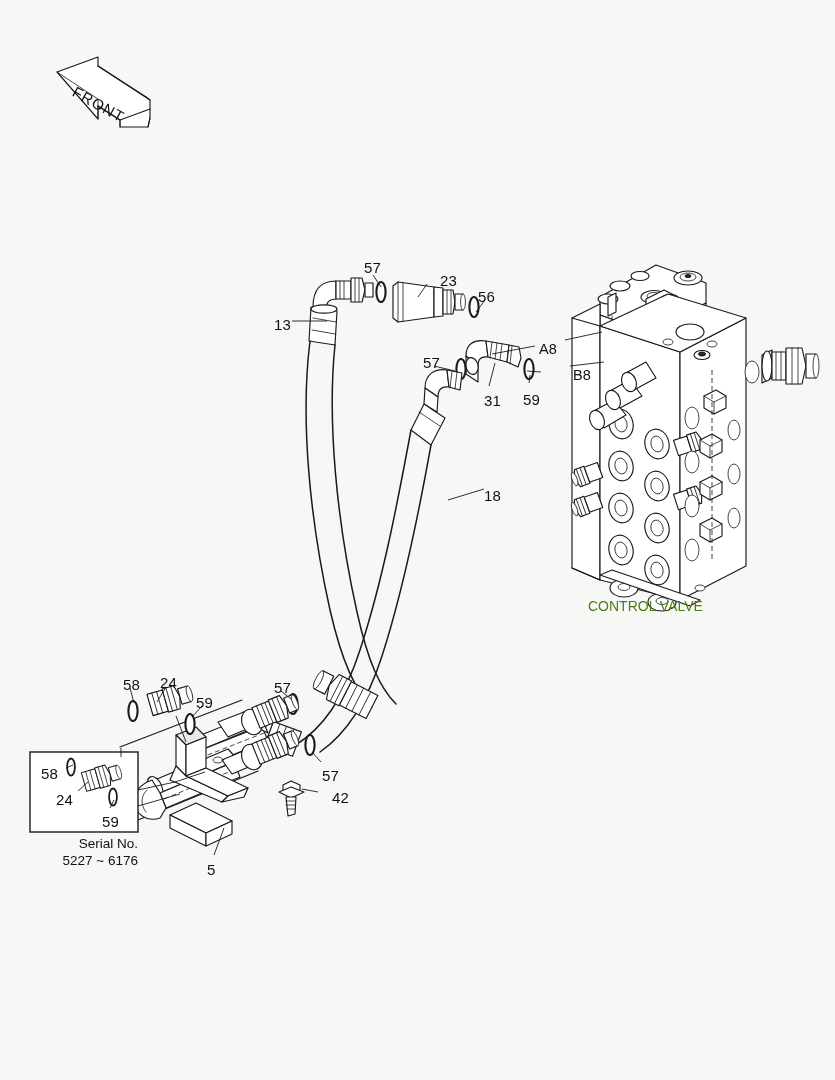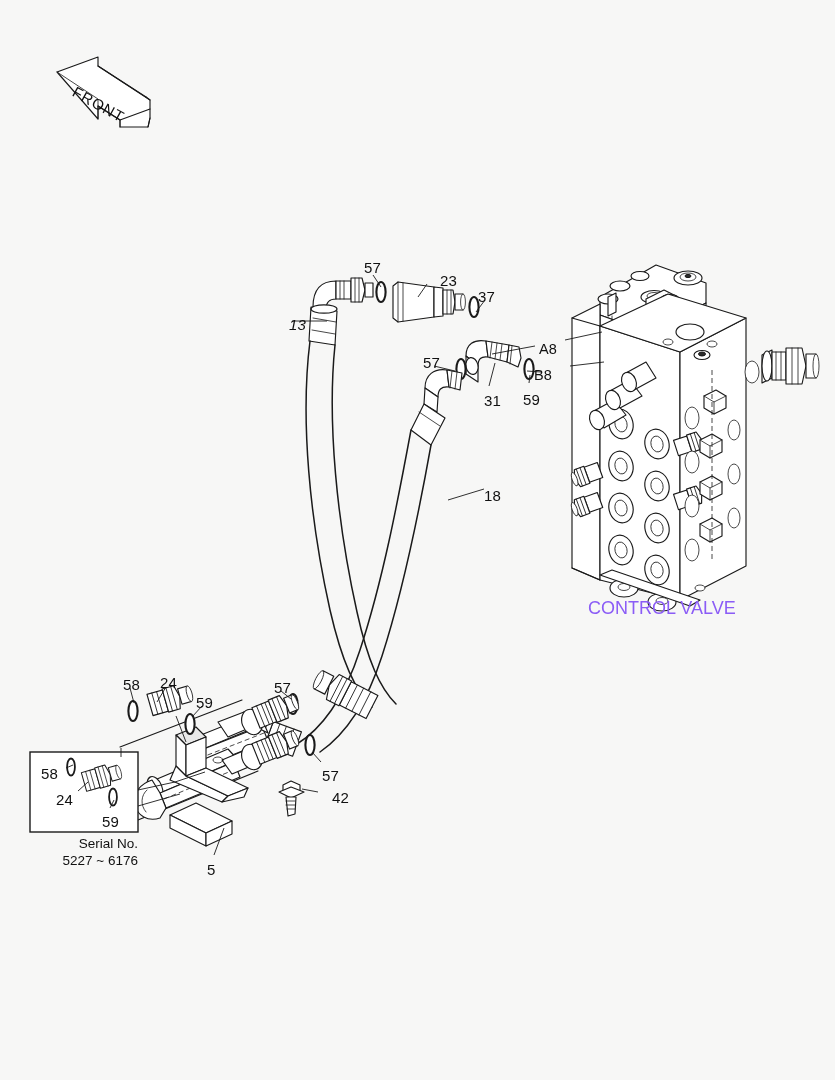--- a/index.html
+++ b/index.html
@@ -9,21 +9,21 @@
     overflow:hidden;position:relative;
   }
   #stage{position:absolute;left:0;top:0;width:835px;height:1080px;}
   svg{position:absolute;left:0;top:0;width:835px;height:1080px;}
   .lbl{
     position:absolute;font-family:"Liberation Sans",sans-serif;
     font-size:15px;color:#111;white-space:nowrap;letter-spacing:.2px;
   }
   .lbl.bold{font-weight:normal;font-size:14.5px;}
   .cap{
-    position:absolute;font-size:18px;color:#8b5cf6;
+    position:absolute;font-size:14px;color:#4d7c0f;
     font-family:"Liberation Sans",sans-serif;white-space:nowrap;
   }
   .serial{
     position:absolute;font-size:13.5px;color:#111;line-height:17px;
     font-family:"Liberation Sans",sans-serif;text-align:right;white-space:pre;
   }
   .front-txt{
     position:absolute;font-size:15px;font-family:"Liberation Sans",sans-serif;
     color:#111;letter-spacing:1px;
   }
@@ -426,38 +426,38 @@
 
     <path d="M176,716 L186,742"></path>
     <path d="M121,748 L121,757"></path>
   </g>
 </svg>
 
 <div class="front-txt" style="left:78px;top:83px;transform:rotate(29deg);transform-origin:left top;">FRONT</div>
 
 <div class="lbl" style="left:364px;top:259px;">57</div>
 <div class="lbl" style="left:421px;top:272px;margin-left:19px;">23</div>
-<div class="lbl" style="left:478px;top:288px;">37</div>
-<div class="lbl" style="left:289px;top:316px;font-style:italic;">13</div>
+<div class="lbl" style="left:478px;top:288px;">56</div>
+<div class="lbl" style="left:274px;top:316px;">13</div>
 <div class="lbl" style="left:423px;top:354px;">57</div>
 <div class="lbl" style="left:484px;top:392px;">31</div>
 <div class="lbl" style="left:523px;top:391px;">59</div>
 <div class="lbl" style="left:484px;top:487px;">18</div>
 <div class="lbl" style="left:123px;top:676px;">58</div>
 <div class="lbl" style="left:160px;top:674px;">24</div>
 <div class="lbl" style="left:196px;top:694px;">59</div>
 <div class="lbl" style="left:274px;top:679px;">57</div>
 <div class="lbl" style="left:322px;top:767px;">57</div>
 <div class="lbl" style="left:332px;top:789px;">42</div>
 <div class="lbl" style="left:207px;top:861px;">5</div>
 <div class="lbl" style="left:41px;top:765px;">58</div>
 <div class="lbl" style="left:56px;top:791px;">24</div>
 <div class="lbl" style="left:102px;top:813px;">59</div>
 
 <div class="lbl bold" style="left:539px;top:341px;">A8</div>
-<div class="lbl bold" style="left:534px;top:367px;">B8</div>
+<div class="lbl bold" style="left:573px;top:367px;">B8</div>
 
 <div class="cap" style="left:588px;top:598px;">CONTROL VALVE</div>
 
 <div class="serial" style="left:30px;top:835px;width:108px;">Serial No.</div>
 <div class="serial" style="left:30px;top:852px;width:108px;">5227 ~ 6176</div>
 
 </div>
 
 </body></html>

